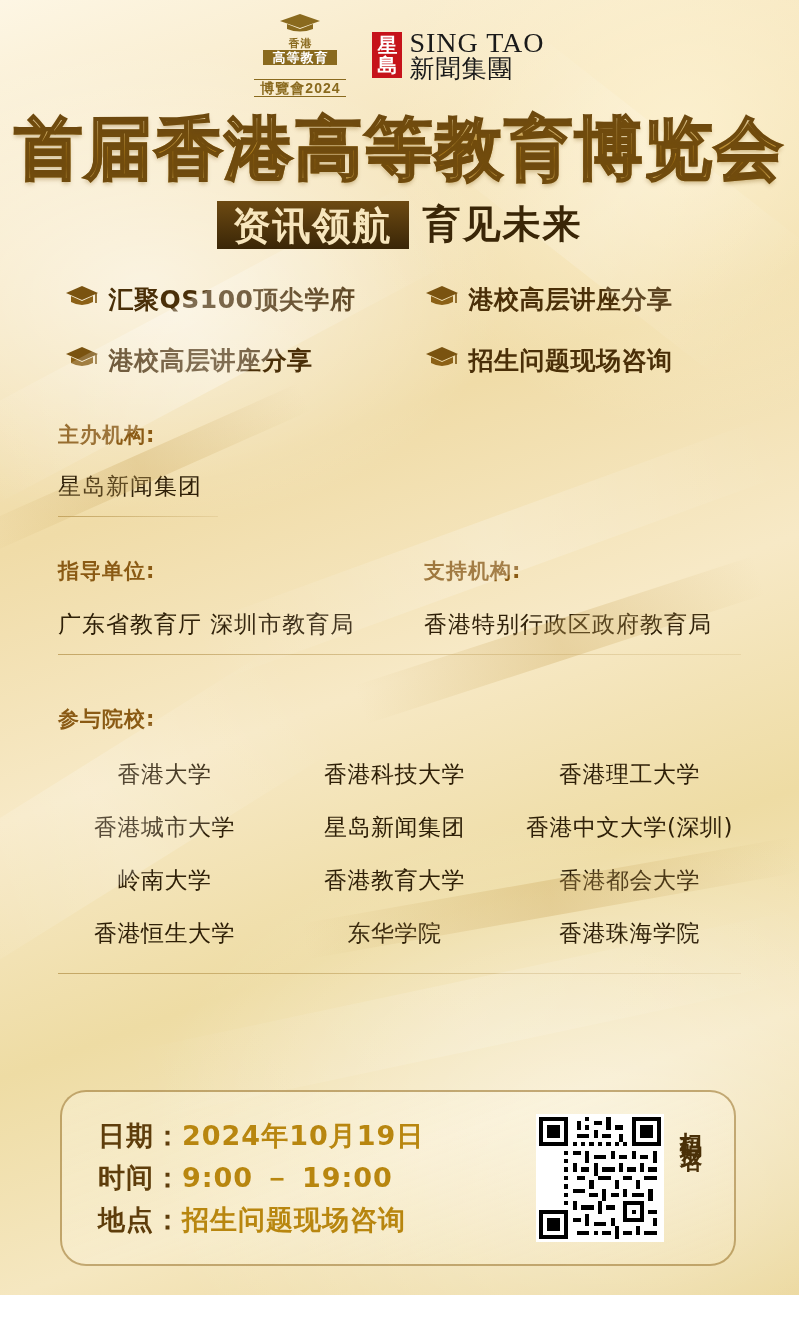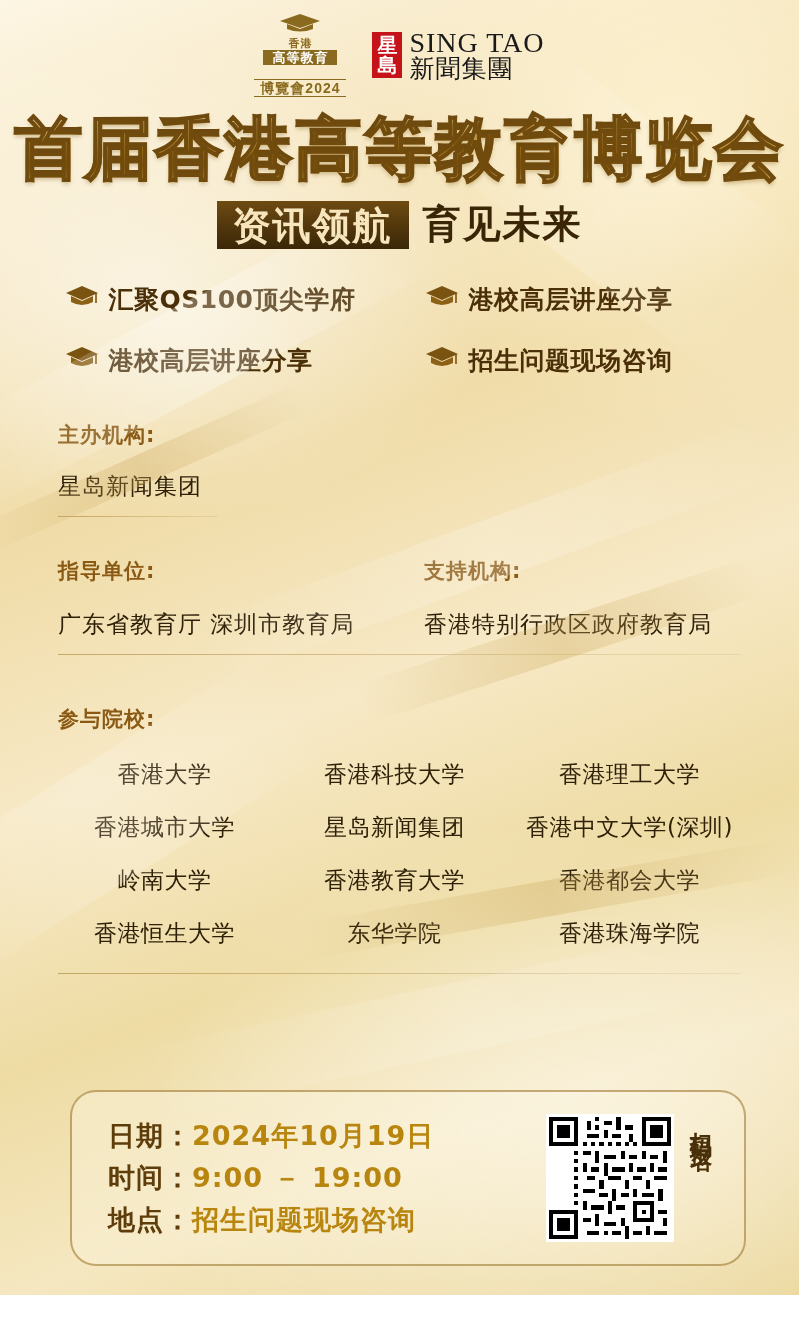--- a/index.html
+++ b/index.html
@@ -228,21 +228,21 @@
     font-size: 23px;
     color: #2f2008;
     letter-spacing: 0.5px;
     white-space: nowrap;
   }
   .schools-rule { margin-top: 24px; }
 
   
   .infobox {
     position: absolute;
-    left: 70px;
+    left: 60px;
     top: 1090px;
     width: 676px;
     height: 176px;
     border: 2px solid rgba(150,110,35,0.55);
     border-radius: 26px;
     background: linear-gradient(160deg, rgba(255,252,240,0.35), rgba(255,245,215,0.15));
     display: flex;
     align-items: center;
     box-sizing: border-box;
     padding: 0 22px;

